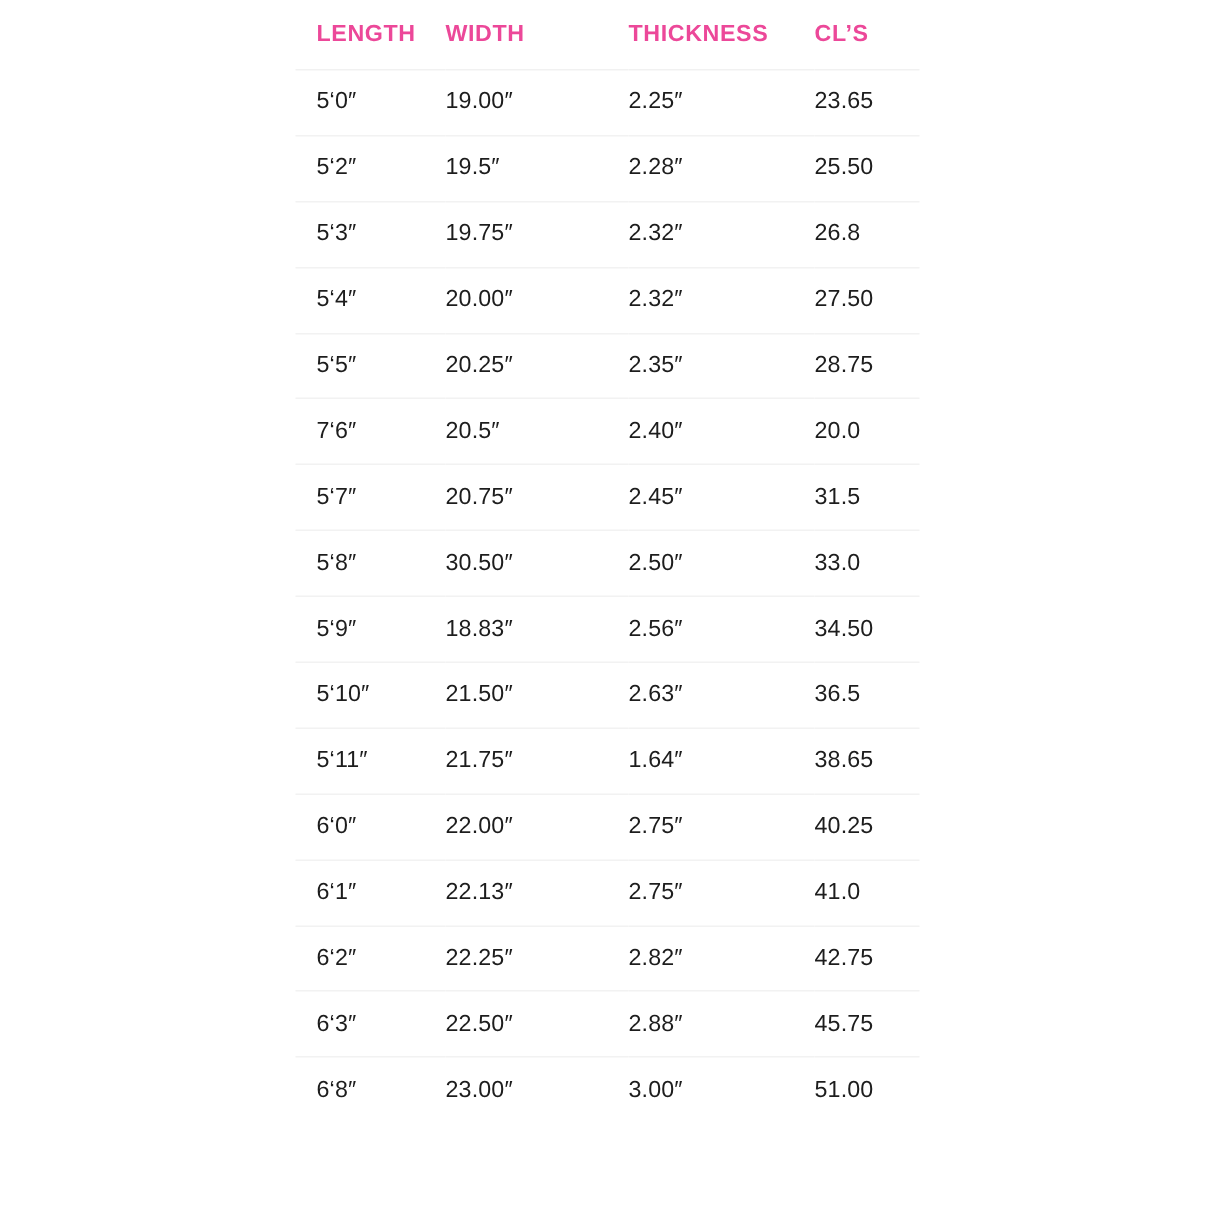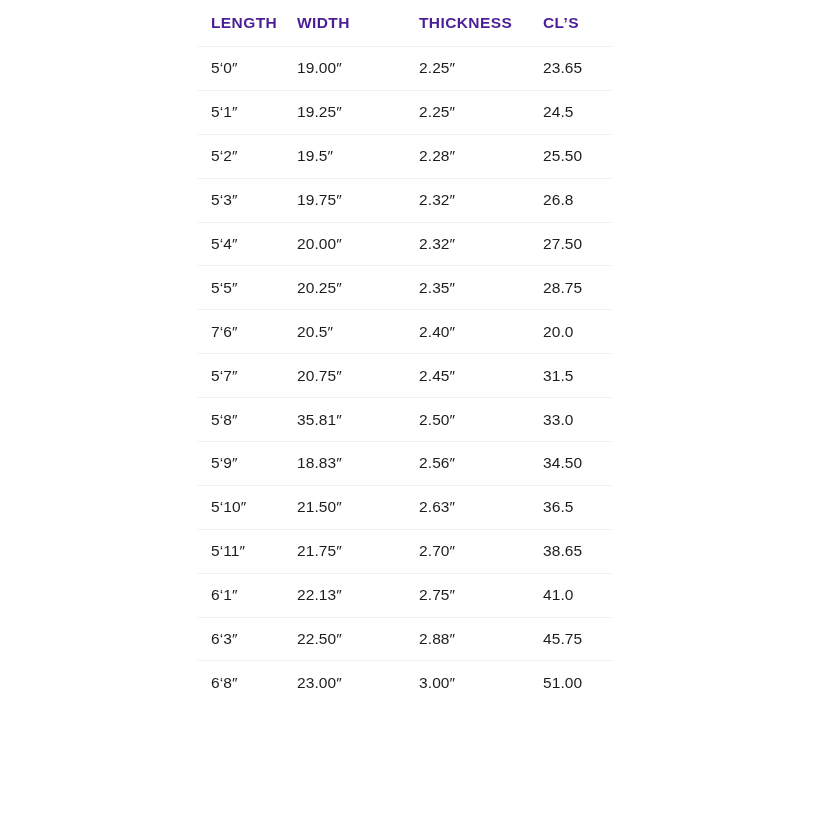--- a/index.html
+++ b/index.html
@@ -29,21 +29,21 @@
 
   table.size-chart col.c-length    { width: 100px; }
   table.size-chart col.c-width     { width: 122px; }
   table.size-chart col.c-thickness { width: 124px; }
   table.size-chart col.c-cls       { width: 70px; }
 
   table.size-chart th {
     text-align: left;
     font-size: 15.5px;
     font-weight: bold;
-    color: #4c1d95;
+    color: #ec4899;
     letter-spacing: 0.4px;
     padding: 0 0 14px 0;
     height: 32px;
     vertical-align: bottom;
     border-bottom: 1.5px solid #f1f1f1;
     white-space: nowrap;
   }
 
   table.size-chart td {
     text-align: left;
@@ -85,26 +85,20 @@
       </tr>
     </thead>
     <tbody id="table-body">
         <tr>
           <td class="col-length">5‘0″</td>
           <td class="col-width">19.00″</td>
           <td class="col-thickness">2.25″</td>
           <td class="col-cls">23.65</td>
         </tr>
         <tr>
-          <td class="col-length">5‘1″</td>
-          <td class="col-width">19.25″</td>
-          <td class="col-thickness">2.25″</td>
-          <td class="col-cls">24.5</td>
-        </tr>
-        <tr>
           <td class="col-length">5‘2″</td>
           <td class="col-width">19.5″</td>
           <td class="col-thickness">2.28″</td>
           <td class="col-cls">25.50</td>
         </tr>
         <tr>
           <td class="col-length">5‘3″</td>
           <td class="col-width">19.75″</td>
           <td class="col-thickness">2.32″</td>
           <td class="col-cls">26.8</td>
@@ -128,47 +122,59 @@
           <td class="col-cls">20.0</td>
         </tr>
         <tr>
           <td class="col-length">5‘7″</td>
           <td class="col-width">20.75″</td>
           <td class="col-thickness">2.45″</td>
           <td class="col-cls">31.5</td>
         </tr>
         <tr>
           <td class="col-length">5‘8″</td>
-          <td class="col-width">35.81″</td>
+          <td class="col-width">30.50″</td>
           <td class="col-thickness">2.50″</td>
           <td class="col-cls">33.0</td>
         </tr>
         <tr>
           <td class="col-length">5‘9″</td>
           <td class="col-width">18.83″</td>
           <td class="col-thickness">2.56″</td>
           <td class="col-cls">34.50</td>
         </tr>
         <tr>
           <td class="col-length">5‘10″</td>
           <td class="col-width">21.50″</td>
           <td class="col-thickness">2.63″</td>
           <td class="col-cls">36.5</td>
         </tr>
         <tr>
           <td class="col-length">5‘11″</td>
           <td class="col-width">21.75″</td>
-          <td class="col-thickness">2.70″</td>
+          <td class="col-thickness">1.64″</td>
           <td class="col-cls">38.65</td>
+        </tr>
+        <tr>
+          <td class="col-length">6‘0″</td>
+          <td class="col-width">22.00″</td>
+          <td class="col-thickness">2.75″</td>
+          <td class="col-cls">40.25</td>
         </tr>
         <tr>
           <td class="col-length">6‘1″</td>
           <td class="col-width">22.13″</td>
           <td class="col-thickness">2.75″</td>
           <td class="col-cls">41.0</td>
+        </tr>
+        <tr>
+          <td class="col-length">6‘2″</td>
+          <td class="col-width">22.25″</td>
+          <td class="col-thickness">2.82″</td>
+          <td class="col-cls">42.75</td>
         </tr>
         <tr>
           <td class="col-length">6‘3″</td>
           <td class="col-width">22.50″</td>
           <td class="col-thickness">2.88″</td>
           <td class="col-cls">45.75</td>
         </tr>
         <tr>
           <td class="col-length">6‘8″</td>
           <td class="col-width">23.00″</td>

